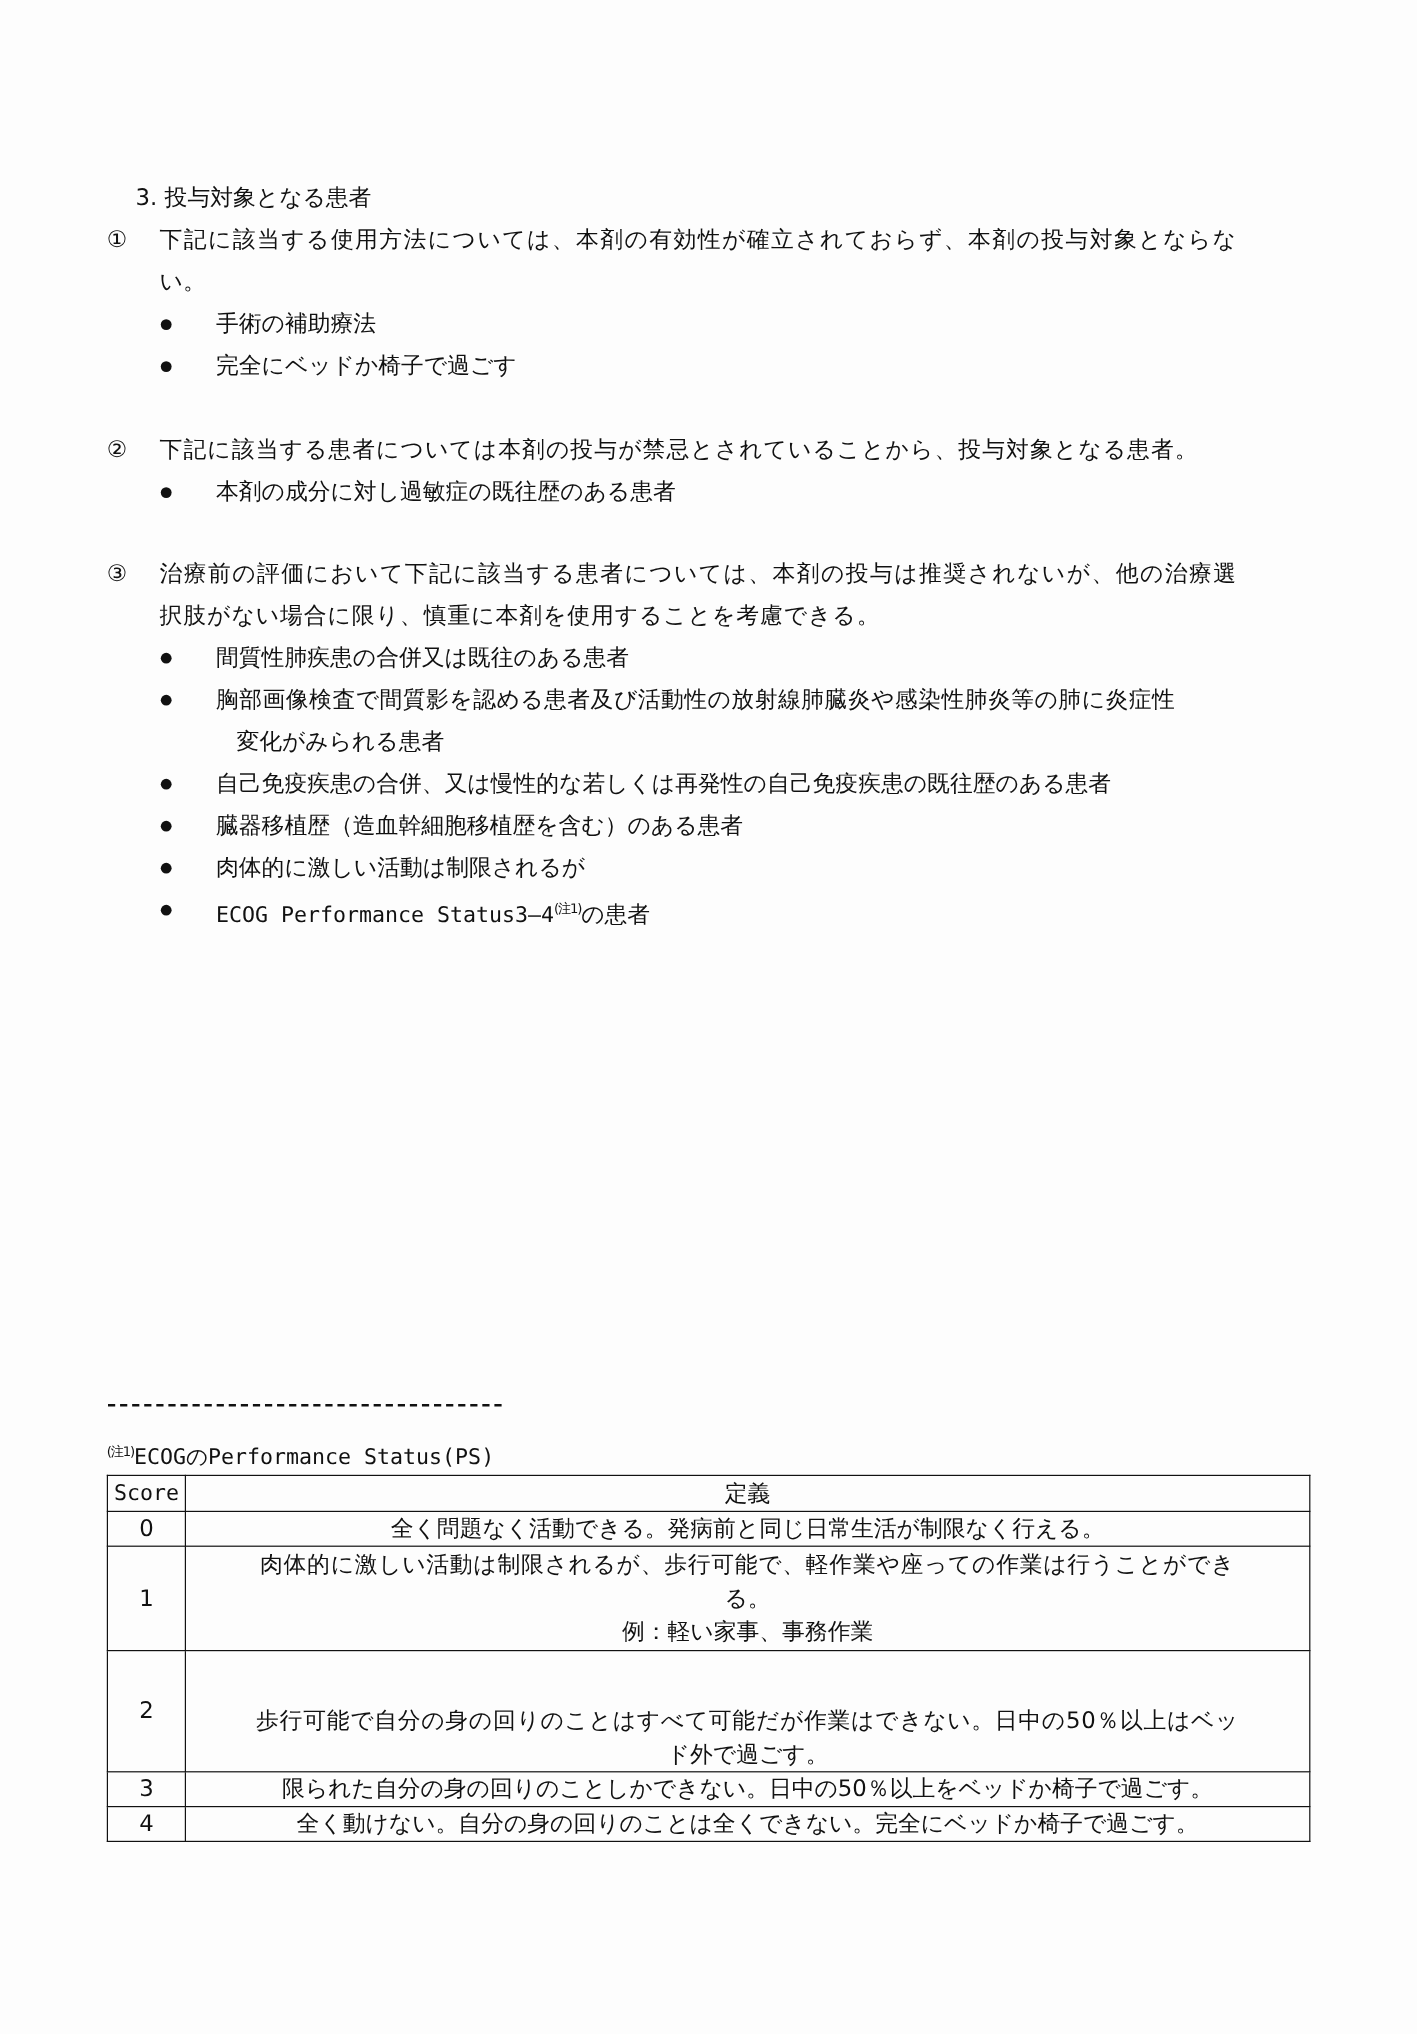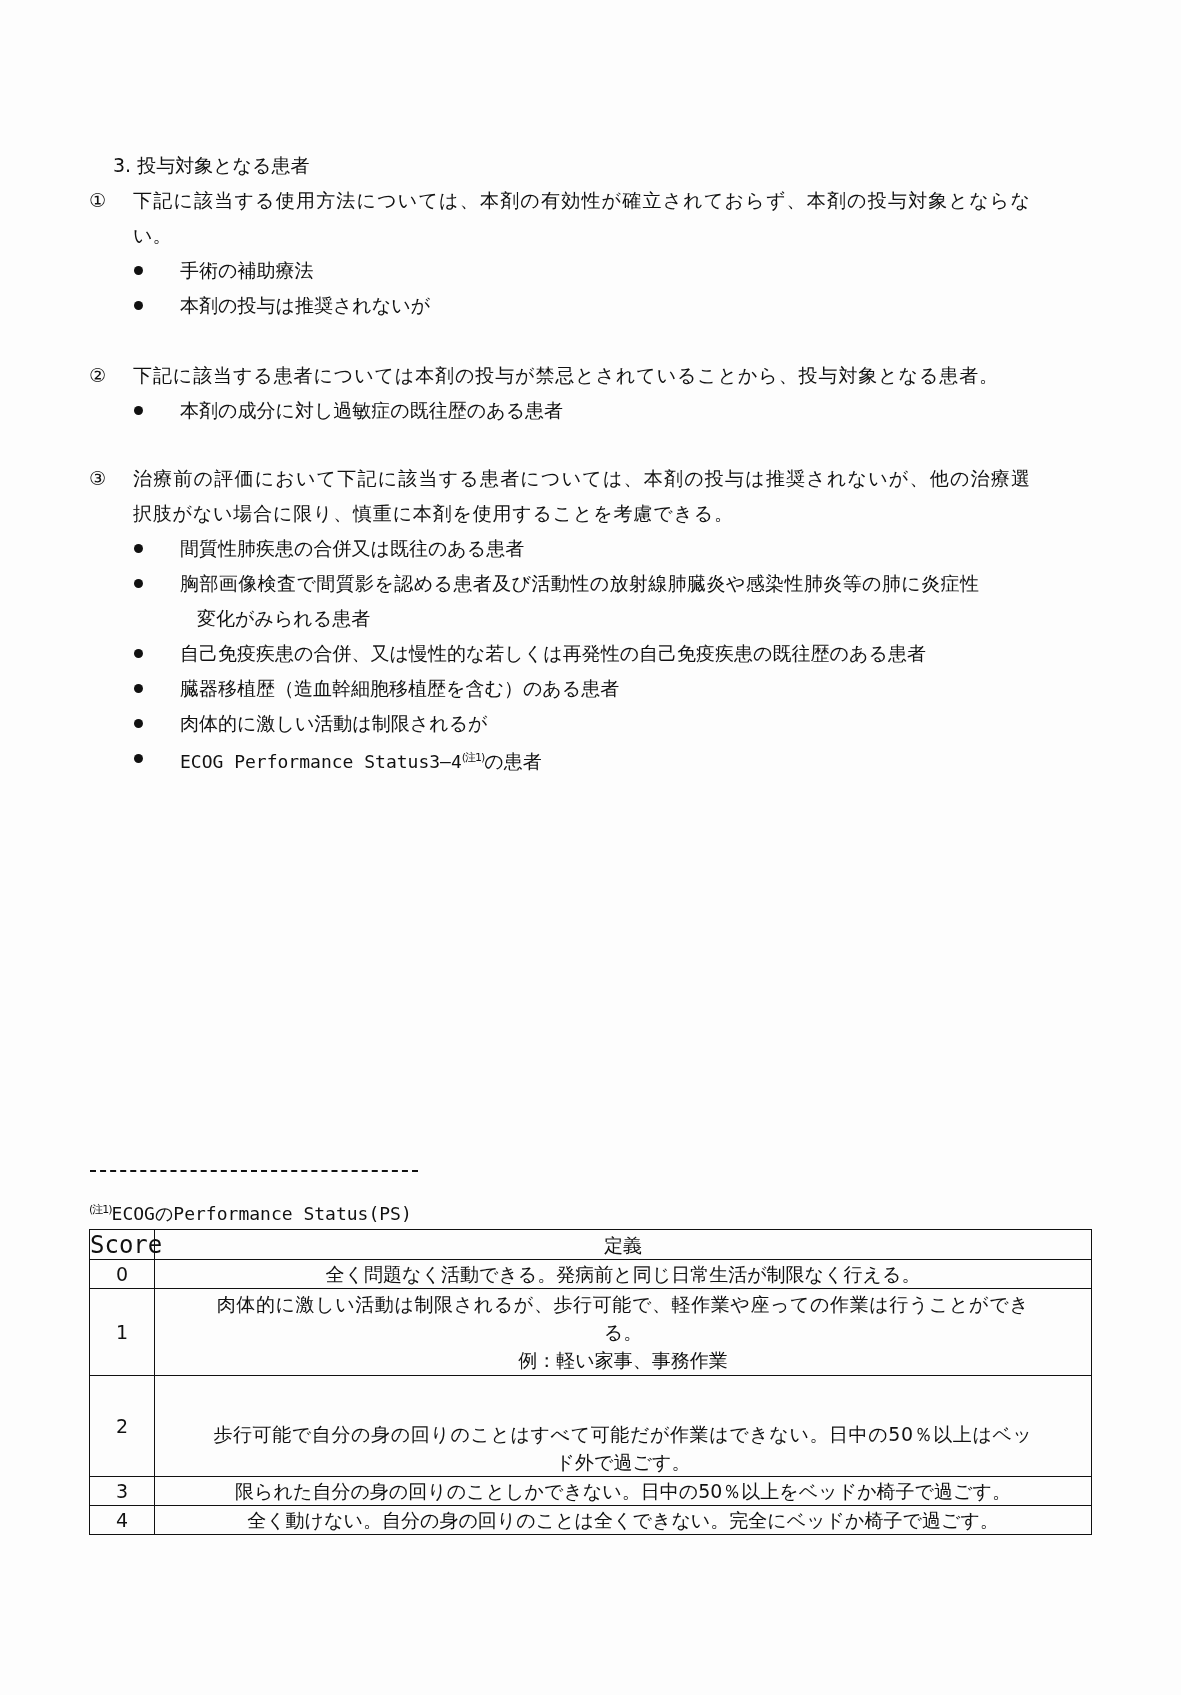--- a/index.html
+++ b/index.html
@@ -34,34 +34,34 @@
     border-collapse: collapse; table-layout: fixed;
     font-size: 19px;
   }
   table.ps td, table.ps th {
     border: 1.5px solid #111; padding: 0 8px; font-weight: normal;
     line-height: 28px; vertical-align: middle;
   }
   table.ps th.score, table.ps td.score { width: 64px; text-align: center; padding: 0; }
   table.ps th.def { text-align: center; }
   table.ps td.def { text-align: center; }
-  .score-h { font-family: "DejaVu Sans Mono", monospace; font-size: 24px; }
+  .score-h { font-family: "DejaVu Sans Mono", monospace; font-size: 18px; }
 </style>
 </head>
 <body>
 
 <div class="abs heading">3. 投与対象となる患者</div>
 
 <div class="abs num" style="top:188px;">①</div>
 <div class="abs ptext" style="top:188px; letter-spacing:1.2px;">下記に該当する使用方法については、本剤の有効性が確立されておらず、本剤の投与対象とならな</div>
 <div class="abs ptext" style="top:223px;">い。</div>
 <span class="bullet-dot" style="top:266px;"></span>
 <div class="abs btext" style="top:258px;">手術の補助療法</div>
 <span class="bullet-dot" style="top:301px;"></span>
-<div class="abs btext" style="top:293px;">本剤の投与は推奨されないが</div>
+<div class="abs btext" style="top:293px;">完全にベッドか椅子で過ごす</div>
 
 <div class="abs num" style="top:363px;">②</div>
 <div class="abs ptext" style="top:363px; letter-spacing:0.9px;">下記に該当する患者については本剤の投与が禁忌とされていることから、投与対象となる患者。</div>
 <span class="bullet-dot" style="top:406px;"></span>
 <div class="abs btext" style="top:398px;">本剤の成分に対し過敏症の既往歴のある患者</div>
 
 <div class="abs num" style="top:466px;">③</div>
 <div class="abs ptext" style="top:466px; letter-spacing:1.2px;">治療前の評価において下記に該当する患者については、本剤の投与は推奨されないが、他の治療選</div>
 <div class="abs ptext" style="top:501px; letter-spacing:0.8px;">択肢がない場合に限り、慎重に本剤を使用することを考慮できる。</div>
 

